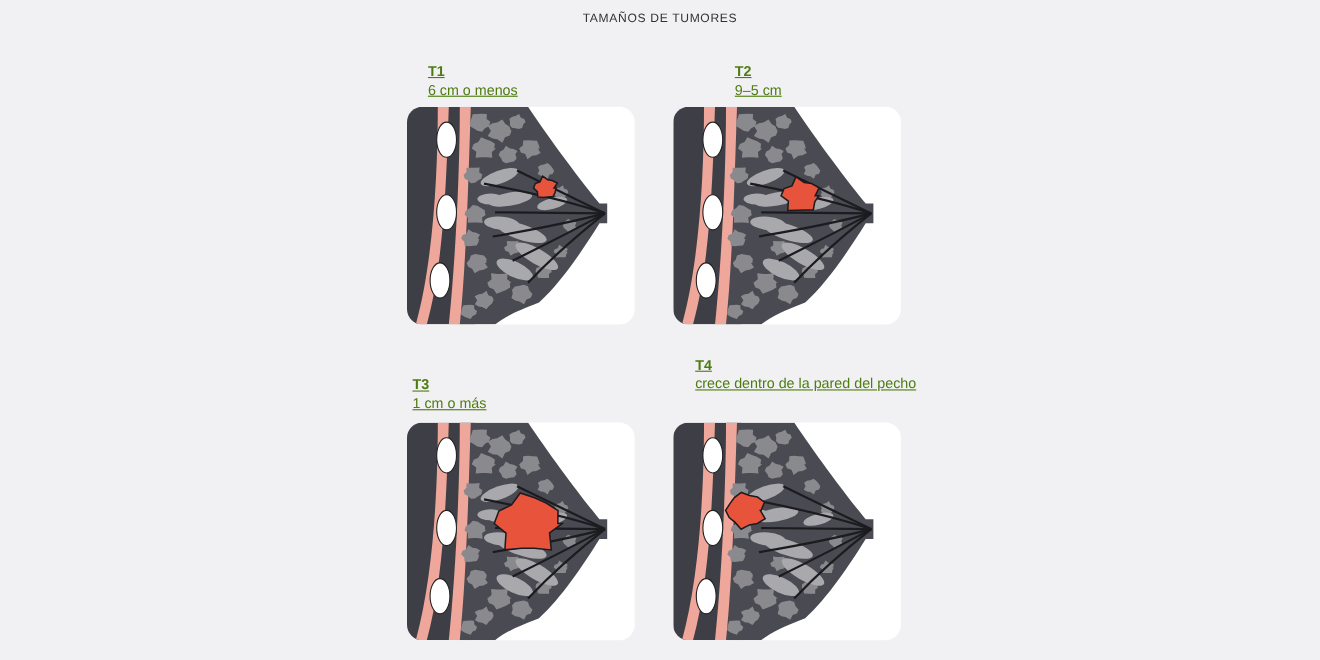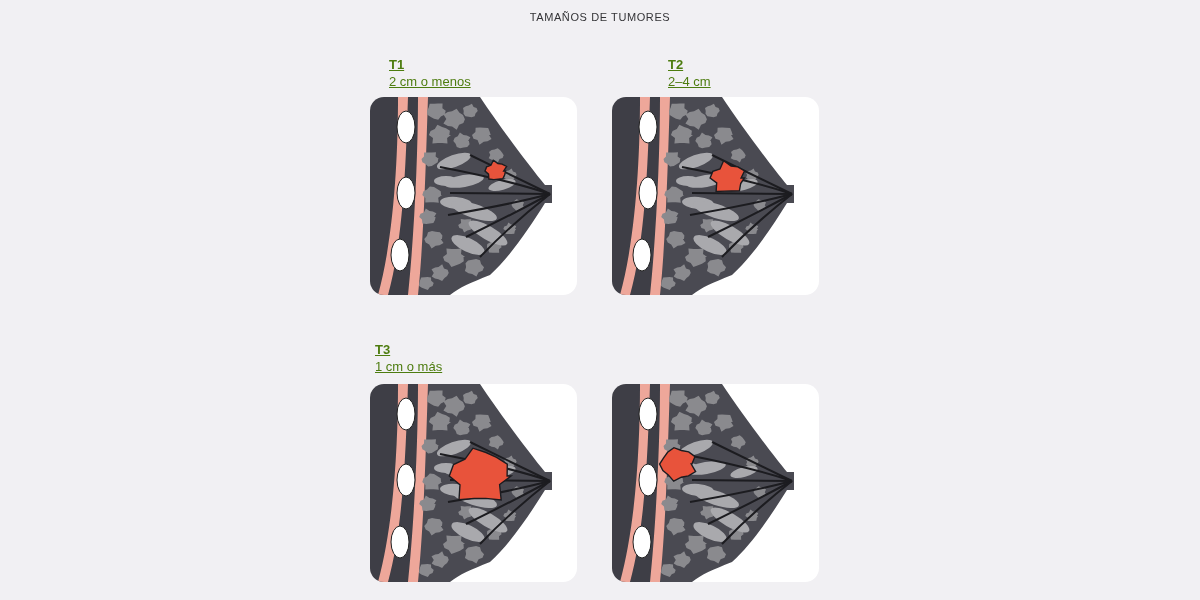--- a/index.html
+++ b/index.html
@@ -24,21 +24,21 @@
   }
   .panel svg { display: block; width: 207px; height: 198px; }
 </style>
 </head>
 <body>
 
 <div class="title">TAMAÑOS DE TUMORES</div>
 
 <div class="stage-label" style="left:389px; top:56px;">
   <span class="code">T1</span>
-  <span class="desc">2 cm o menos</span>
+  <span class="desc">6 cm o menos</span>
 </div>
 <div class="panel" style="left:370px; top:97px;">
     <svg viewBox="0 0 207 198" xmlns="http://www.w3.org/2000/svg">
       <path d="M0 0 H62 C60 60 58 140 62 198 H0 Z" fill="#3e3e46"></path>
       <path d="M48 0 H110 C130 30 160 70 175 88 H182 V106 H175 C160 130 140 160 120 178 C100 186 90 190 80 198 H48 Z" fill="#4a4a52"></path>
       <path d="M28 0 H38 C36 60 34 140 18 198 H8 C24 140 28 60 28 0 Z" fill="#eea79a"></path>
       <path d="M48 0 H58 C56 60 54 140 48 198 H38 C44 140 48 60 48 0 Z" fill="#eea79a"></path>
       <ellipse cx="36" cy="30" rx="9" ry="16" fill="#ffffff" stroke="#222" stroke-width="1"></ellipse>
       <ellipse cx="36" cy="96" rx="9" ry="16" fill="#ffffff" stroke="#222" stroke-width="1"></ellipse>
       <ellipse cx="30" cy="158" rx="9" ry="16" fill="#ffffff" stroke="#222" stroke-width="1"></ellipse>
@@ -75,21 +75,21 @@
       <path d="M78 118 Q140 107.5 180 97" stroke="#1c1c20" stroke-width="2" fill="none"></path>
       <path d="M96 140 Q140 118.5 180 97" stroke="#1c1c20" stroke-width="2" fill="none"></path>
       <path d="M110 160 Q140 128.5 180 97" stroke="#1c1c20" stroke-width="2" fill="none"></path>
       <path d="M100 58 Q140 77.5 180 97" stroke="#1c1c20" stroke-width="2" fill="none"></path>
       <path d="M135.5 74.0 L134.7 77.8 L132.8 81.7 L128.1 82.1 L123.8 82.6 L118.9 82.0 L118.5 77.2 L115.0 74.0 L116.6 69.9 L120.9 68.3 L123.3 63.2 L127.9 66.5 L132.1 67.1 L136.6 69.4 L133.7 74.0 Z" fill="#e8533b" stroke="#1c1c20" stroke-width="1.4"></path>
     </svg>
   </div>
 
 <div class="stage-label" style="left:632px; top:56px;margin-left:36px;">
   <span class="code">T2</span>
-  <span class="desc">2–4 cm</span>
+  <span class="desc">9–5 cm</span>
 </div>
 <div class="panel" style="left:612px; top:97px;">
     <svg viewBox="0 0 207 198" xmlns="http://www.w3.org/2000/svg">
       <path d="M0 0 H62 C60 60 58 140 62 198 H0 Z" fill="#3e3e46"></path>
       <path d="M48 0 H110 C130 30 160 70 175 88 H182 V106 H175 C160 130 140 160 120 178 C100 186 90 190 80 198 H48 Z" fill="#4a4a52"></path>
       <path d="M28 0 H38 C36 60 34 140 18 198 H8 C24 140 28 60 28 0 Z" fill="#eea79a"></path>
       <path d="M48 0 H58 C56 60 54 140 48 198 H38 C44 140 48 60 48 0 Z" fill="#eea79a"></path>
       <ellipse cx="36" cy="30" rx="9" ry="16" fill="#ffffff" stroke="#222" stroke-width="1"></ellipse>
       <ellipse cx="36" cy="96" rx="9" ry="16" fill="#ffffff" stroke="#222" stroke-width="1"></ellipse>
       <ellipse cx="30" cy="158" rx="9" ry="16" fill="#ffffff" stroke="#222" stroke-width="1"></ellipse>
@@ -176,20 +176,22 @@
       <path d="M80 96 Q140 96.5 180 97" stroke="#1c1c20" stroke-width="2" fill="none"></path>
       <path d="M78 118 Q140 107.5 180 97" stroke="#1c1c20" stroke-width="2" fill="none"></path>
       <path d="M96 140 Q140 118.5 180 97" stroke="#1c1c20" stroke-width="2" fill="none"></path>
       <path d="M110 160 Q140 128.5 180 97" stroke="#1c1c20" stroke-width="2" fill="none"></path>
       <path d="M100 58 Q140 77.5 180 97" stroke="#1c1c20" stroke-width="2" fill="none"></path>
       <path d="M141.1 92.0 L129.6 100.5 L131.2 116.0 L115.7 114.4 L104.3 114.5 L89.0 115.8 L90.0 100.7 L79.3 92.0 L83.5 80.5 L95.0 75.1 L102.9 64.2 L116.0 68.5 L126.6 73.3 L137.3 80.2 L137.1 92.0 Z" fill="#e8533b" stroke="#1c1c20" stroke-width="1.4"></path>
     </svg>
   </div>
 
 <div class="stage-label" style="left:632px; top:323px;">
+  <span class="code">T4</span>
+  <span class="desc">crece dentro de la pared del pecho</span>
 </div>
 <div class="panel" style="left:612px; top:384px;">
     <svg viewBox="0 0 207 198" xmlns="http://www.w3.org/2000/svg">
       <path d="M0 0 H62 C60 60 58 140 62 198 H0 Z" fill="#3e3e46"></path>
       <path d="M48 0 H110 C130 30 160 70 175 88 H182 V106 H175 C160 130 140 160 120 178 C100 186 90 190 80 198 H48 Z" fill="#4a4a52"></path>
       <path d="M28 0 H38 C36 60 34 140 18 198 H8 C24 140 28 60 28 0 Z" fill="#eea79a"></path>
       <path d="M48 0 H58 C56 60 54 140 48 198 H38 C44 140 48 60 48 0 Z" fill="#eea79a"></path>
       <ellipse cx="36" cy="30" rx="9" ry="16" fill="#ffffff" stroke="#222" stroke-width="1"></ellipse>
       <ellipse cx="36" cy="96" rx="9" ry="16" fill="#ffffff" stroke="#222" stroke-width="1"></ellipse>
       <ellipse cx="30" cy="158" rx="9" ry="16" fill="#ffffff" stroke="#222" stroke-width="1"></ellipse>

